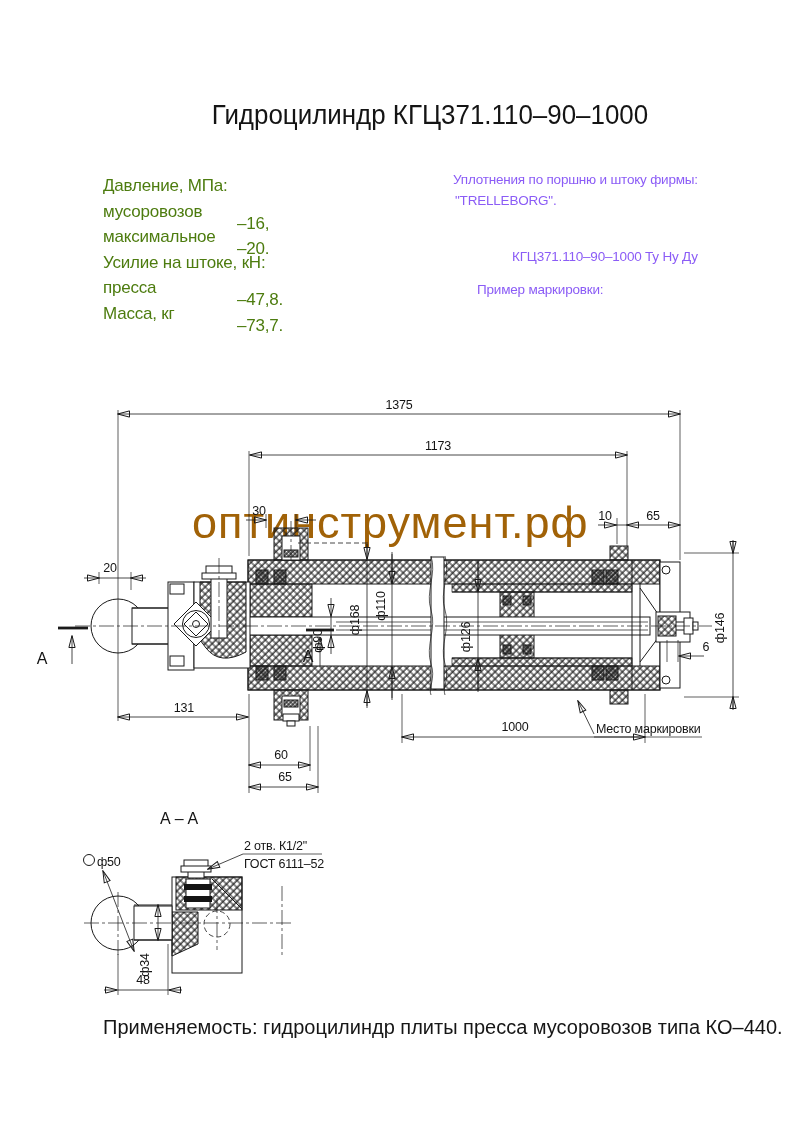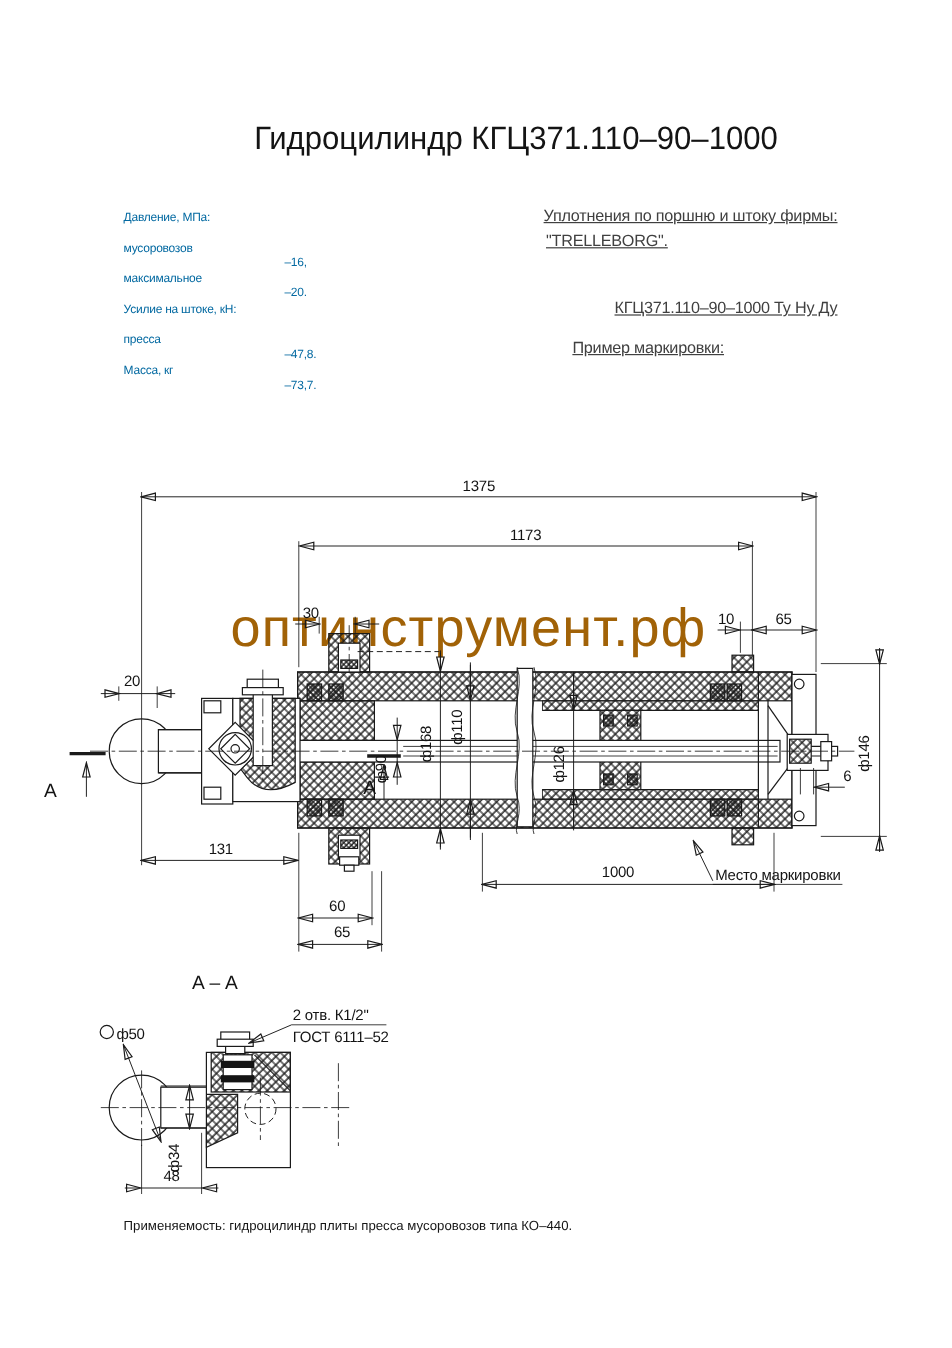--- a/index.html
+++ b/index.html
@@ -1,25 +1,25 @@
 <!DOCTYPE html>
 <html><head>
 <meta charset="utf-8">
 <style>
   html,body{margin:0;padding:0;background:#ffffff;}
   body{width:793px;height:1123px;position:relative;font-family:"Liberation Sans",sans-serif;color:#111;overflow:hidden;}
   .abs{position:absolute;}
   #title{left:120px;top:100px;width:620px;text-align:center;font-size:27px;letter-spacing:0;color:#141414;transform:scaleX(.96);transform-origin:center;}
-  .spec{font-size:10px;color:#0369a1;letter-spacing:-.2px;}
+  .spec{font-size:17px;color:#4d7c0f;letter-spacing:-.2px;}
   .spec-row{position:relative;height:25.5px;}
   .spec-val{position:absolute;left:134px;top:12px;}
   #specs{left:103px;top:176px;width:220px;}
-  .note{font-size:13.5px;color:#404040;letter-spacing:-.2px;text-decoration:underline;}
+  .note{font-size:13.5px;color:#8b5cf6;letter-spacing:-.2px;}
   #watermark{left:192px;top:497px;font-size:45px;color:#a16207;letter-spacing:1px;white-space:nowrap;}
-  #applicability{left:103px;top:1016px;font-size:11px;color:#161616;}
+  #applicability{left:103px;top:1016px;font-size:20px;color:#161616;}
   svg{position:absolute;left:0;top:0;}
   svg line,svg path,svg rect,svg circle,svg polygon,svg ellipse{stroke:#1a1a1a;stroke-width:1;fill:none;}
   svg .w{fill:#ffffff;}
   svg .h{fill:url(#hatch);}
   svg .dk{fill:url(#dhatch);}
   svg .blk{fill:#141414;stroke:none;}
   svg .thin{stroke-width:.7;}
   svg .thick{stroke-width:2.8;}
   svg .dim{stroke-width:.8;}
   svg .cl{stroke-width:.7;stroke-dasharray:15 3 3 3;}

